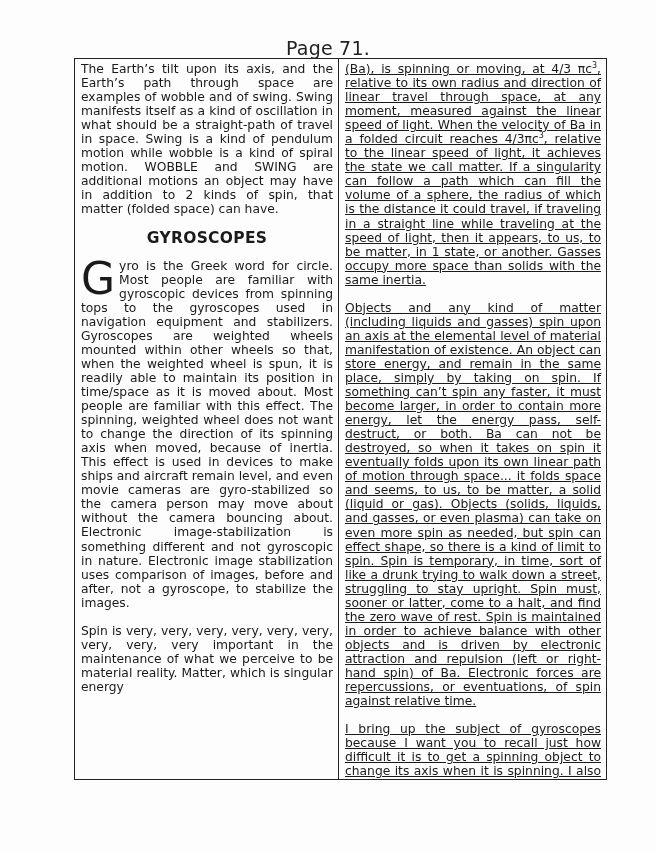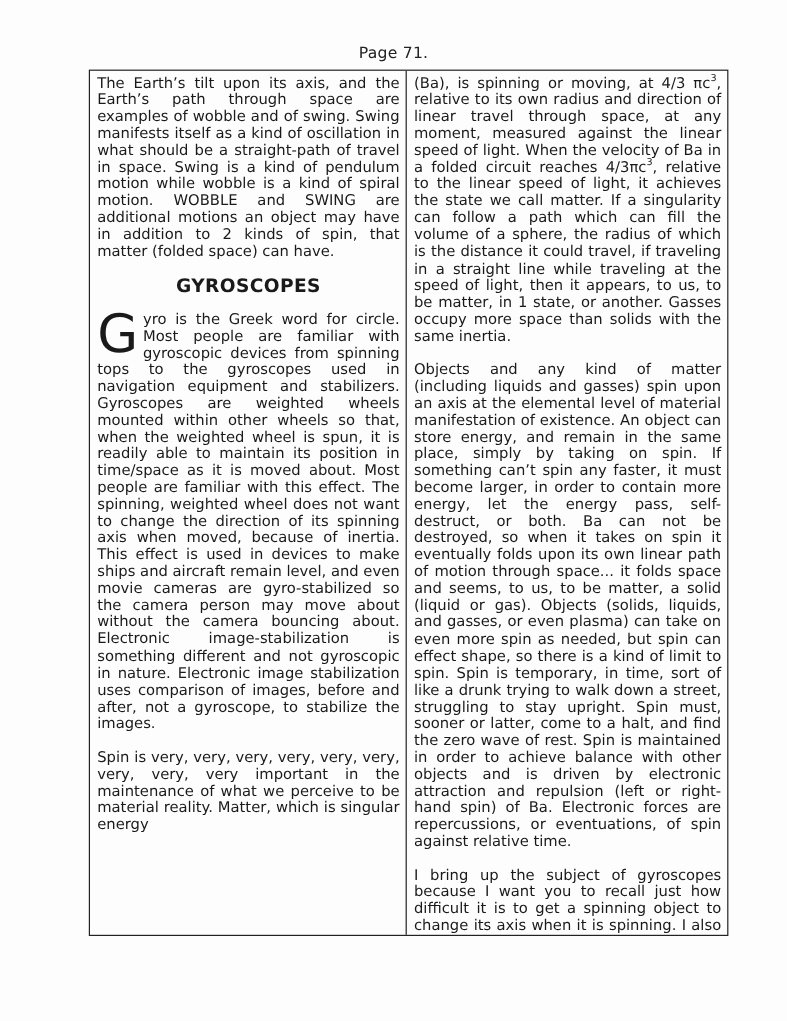--- a/index.html
+++ b/index.html
@@ -5,41 +5,41 @@
   html, body { margin: 0; padding: 0; }
   body {
     width: 656px; height: 851px; overflow: hidden;
     background: #fdfdfd;
     font-family: "DejaVu Sans", sans-serif;
     color: #1a1a1a;
     position: relative;
   }
   .page-number {
     position: absolute; top: 37px; left: 0; width: 656px;
-    text-align: center; font-size: 13px; color: #222;
+    text-align: center; font-size: 19px; color: #222;
     letter-spacing: 0.2px;
   }
   .frame {
     position: absolute; left: 74px; top: 58px;
     width: 533px; height: 722px;
     border: 1.5px solid #222;
     display: flex;
     box-sizing: border-box;
   }
   .col {
     box-sizing: border-box;
     padding: 3px 5px 0 6px;
     font-size: 12.3px;
     line-height: 14.05px;
     text-align: justify;
     hyphens: none;
     overflow: hidden;
   }
   .col-left { width: 264px; border-right: 1.5px solid #222; }
-  .col-right { width: 267px; padding-left: 6px; }
+  .col-right { width: 267px; padding-left: 6px; text-decoration: underline; }
   .para { margin: 0 0 14px 0; }
   .heading {
     text-align: center; font-weight: bold; font-size: 15.5px;
     margin: 10px 0 14px 0; letter-spacing: 0.3px;
   }
   .dropcap {
     float: left; font-size: 44px; line-height: 36px;
     margin: 2px 4px 0 0; font-family: "DejaVu Sans", sans-serif;
   }
   sup { font-size: 8px; line-height: 0; }

